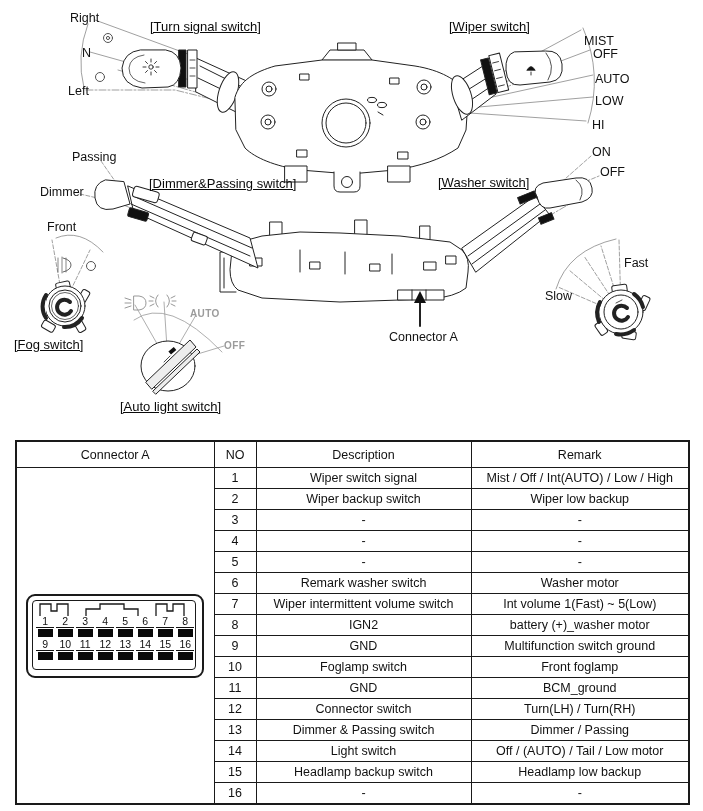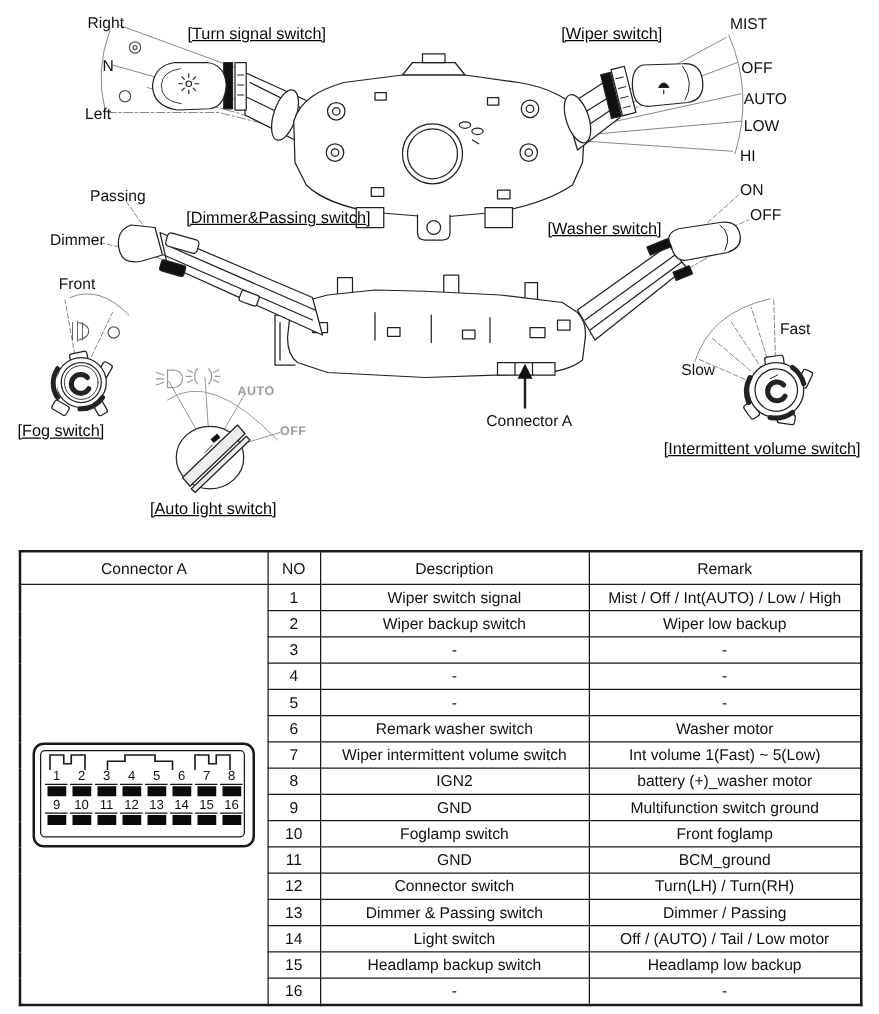--- a/index.html
+++ b/index.html
@@ -244,40 +244,39 @@
           <path d="M616,303 l6,-3" stroke-width="0.8"></path>
         </g>
       </g>
     </svg>
 
     <div class="lbl" style="left:70px;top:11px">Right</div>
     <div class="lbl" style="left:82px;top:46px">N</div>
     <div class="lbl" style="left:68px;top:84px">Left</div>
     <div class="lbl ttl" style="left:150px;top:19px">[Turn signal switch]</div>
     <div class="lbl ttl" style="left:449px;top:19px">[Wiper switch]</div>
-    <div class="lbl" style="left:584px;top:12px">MIST</div>
+    <div class="lbl" style="left:584px;top:34px">MIST</div>
     <div class="lbl" style="left:593px;top:47px">OFF</div>
     <div class="lbl" style="left:595px;top:72px">AUTO</div>
     <div class="lbl" style="left:595px;top:94px">LOW</div>
     <div class="lbl" style="left:592px;top:118px">HI</div>
     <div class="lbl" style="left:72px;top:150px">Passing</div>
     <div class="lbl" style="left:40px;top:185px">Dimmer</div>
-    <div class="lbl ttl" style="left:149px;top:166px">[Dimmer&amp;Passing switch]</div>
+    <div class="lbl ttl" style="left:149px;top:176px">[Dimmer&amp;Passing switch]</div>
     <div class="lbl ttl" style="left:438px;top:175px">[Washer switch]</div>
     <div class="lbl" style="left:592px;top:145px">ON</div>
     <div class="lbl" style="left:600px;top:165px">OFF</div>
     <div class="lbl" style="left:47px;top:220px">Front</div>
     <div class="lbl ttl" style="left:14px;top:337px">[Fog switch]</div>
     <div class="lbl lbl-gray" style="left:190px;top:308px">AUTO</div>
     <div class="lbl lbl-gray" style="left:224px;top:340px">OFF</div>
     <div class="lbl ttl" style="left:120px;top:399px">[Auto light switch]</div>
     <div class="lbl" style="left:389px;top:330px">Connector A</div>
     <div class="lbl" style="left:545px;top:289px">Slow</div>
     <div class="lbl" style="left:624px;top:256px">Fast</div>
-    <div class="lbl ttl" style="left:531px;top:351px">[Intermittent volume switch]</div>
   </div>
 
   <table class="pinout">
     <colgroup>
       <col style="width:198px">
         <col style="width:42px">
         <col style="width:215px">
         <col style="width:218px">
     </colgroup>
     <thead>

